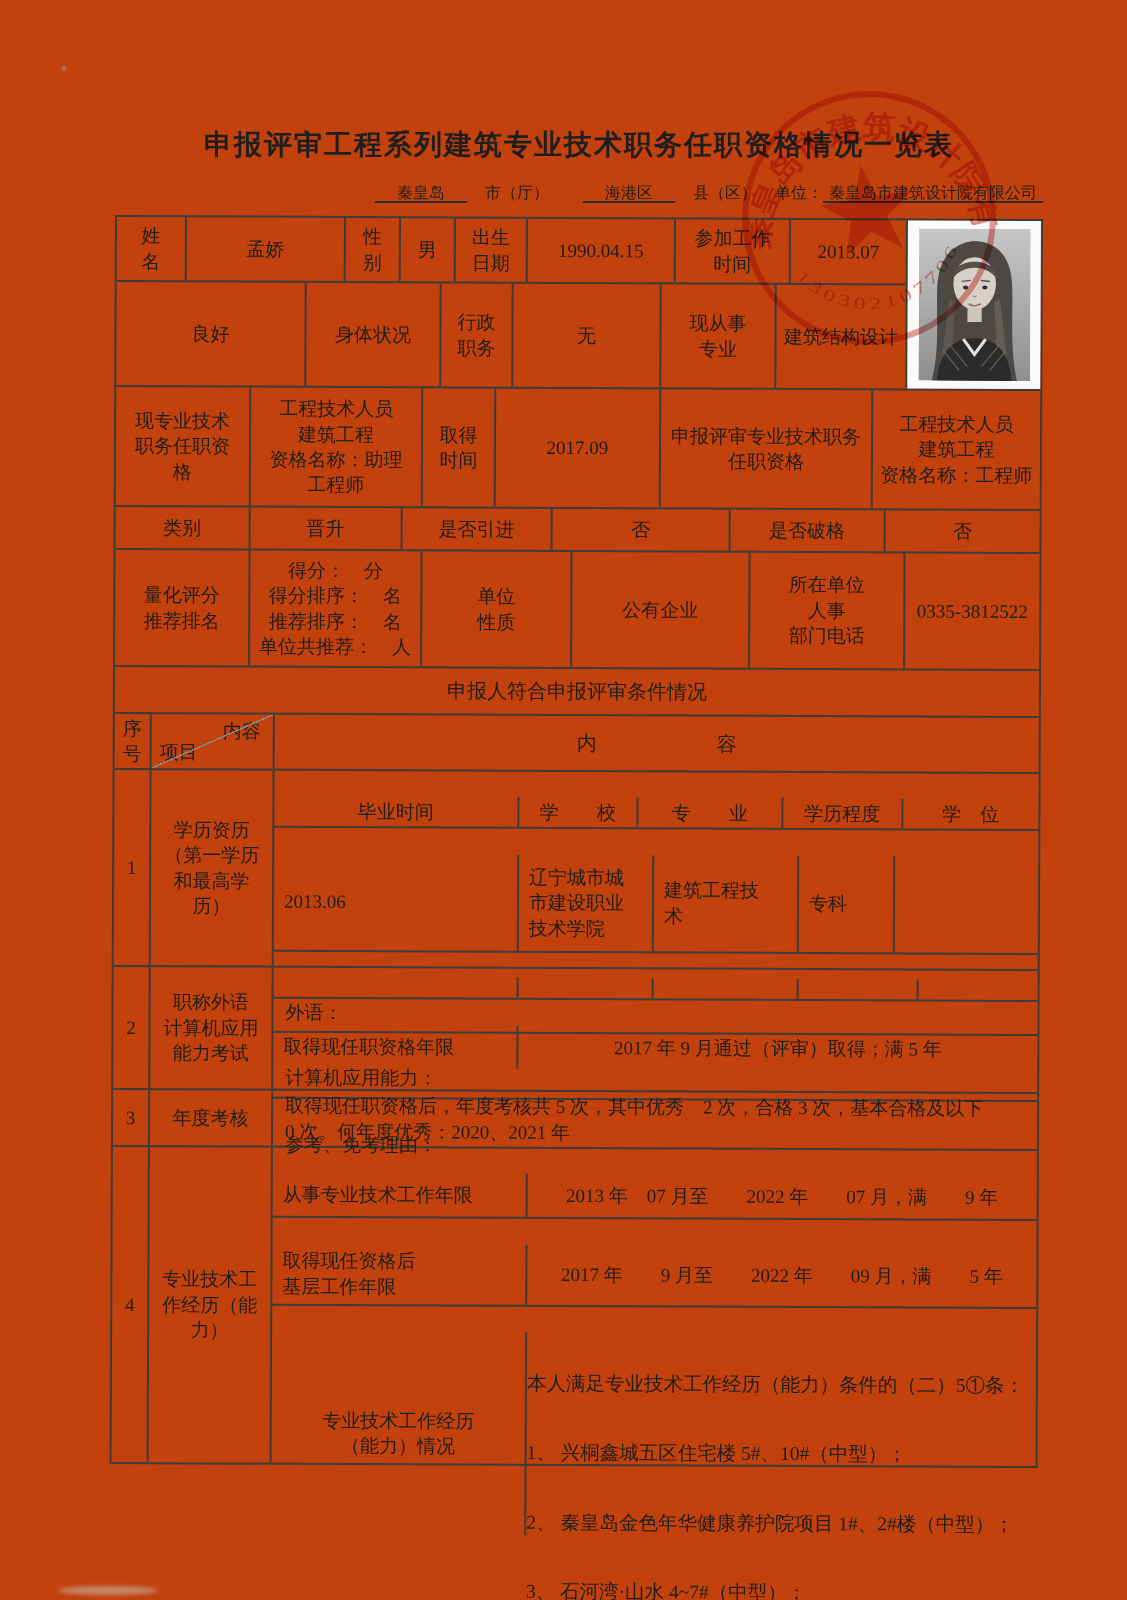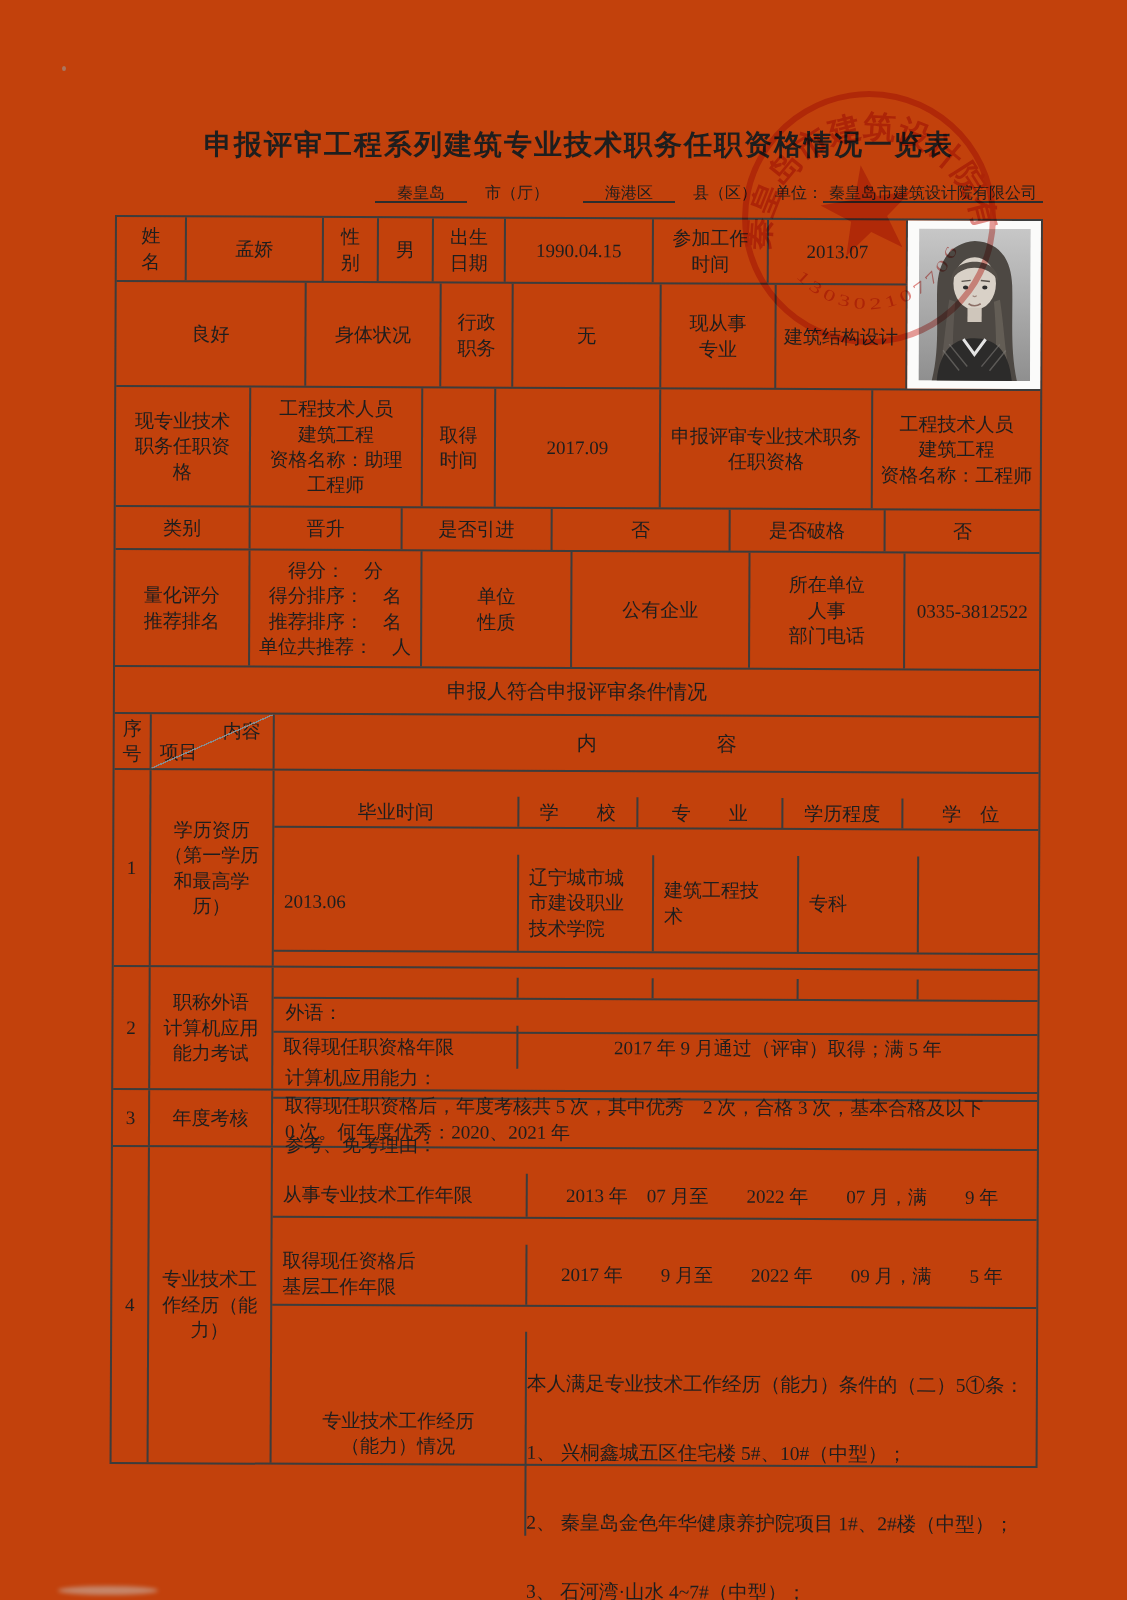--- a/index.html
+++ b/index.html
@@ -89,21 +89,21 @@
     <span class="u">秦皇岛</span><span class="gap2"></span><span>市（厅）</span><span class="gap"></span><span class="u">海港区</span><span class="gap2"></span><span>县（区）</span><span class="gap2"></span><span>单位：</span><span class="u2">秦皇岛市建筑设计院有限公司</span>
   </div>
 
   <div class="form">
 
     <div class="r" style="height:170px">
       <div class="colgrp">
         <div class="r" style="height:65px">
           <div class="c" style="width:70px">姓
 名</div>
-          <div class="c" style="width:137px">孟娇</div>
+          <div class="c" style="width:159px">孟娇</div>
           <div class="c" style="width:55px">性
 别</div>
           <div class="c" style="width:55px">男</div>
           <div class="c" style="width:72px">出生
 日期</div>
           <div class="c" style="width:148px">1990.04.15</div>
           <div class="c" style="width:115px">参加工作
 时间</div>
           <div class="c fill">2013.07</div>
         </div>
@@ -217,21 +217,21 @@
           <div class="c" style="width:120px">学历程度</div>
           <div class="c last fill">学　位</div>
         </div>
         <div class="r" style="height:98px">
           <div class="c lft" style="width:245px">2013.06</div>
           <div class="c lft" style="width:135px">辽宁城市城
 市建设职业
 技术学院</div>
           <div class="c lft" style="width:145px">建筑工程技
 术</div>
-          <div class="c lft" style="width:120px">专科</div>
+          <div class="c lft" style="width:96px">专科</div>
           <div class="c last fill"></div>
         </div>
         <div class="r" style="height:22px">
           <div class="c" style="width:245px"></div>
           <div class="c" style="width:135px"></div>
           <div class="c" style="width:145px"></div>
           <div class="c" style="width:120px"></div>
           <div class="c last fill"></div>
         </div>
         <div class="r nb" style="height:43px">

